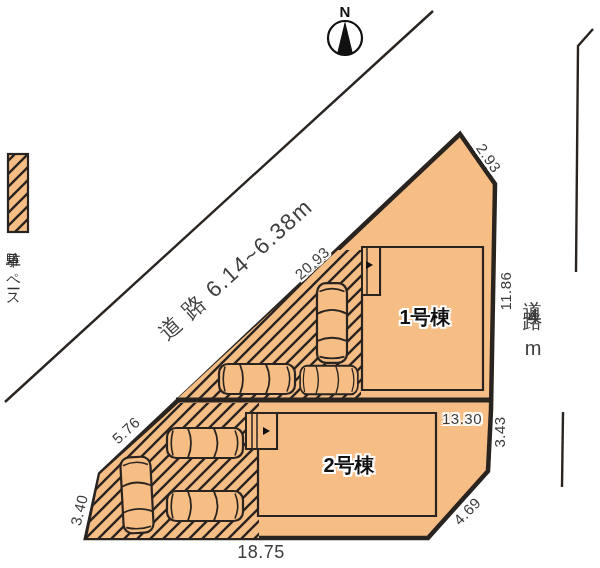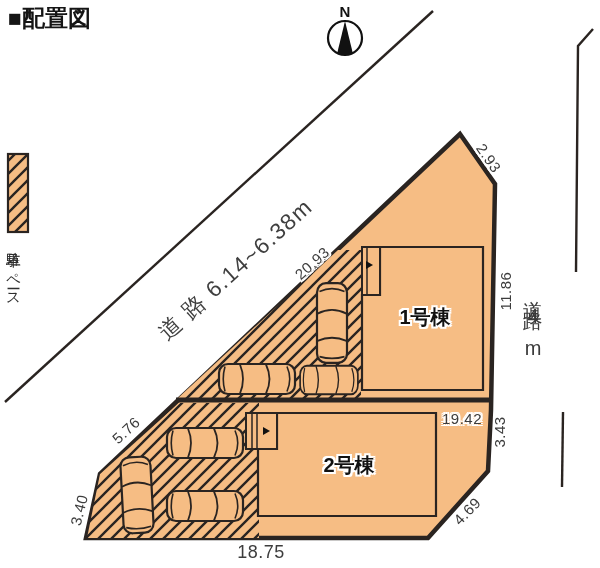--- a/index.html
+++ b/index.html
@@ -93,32 +93,31 @@
     <g>
       <circle cx="345" cy="38" r="17" fill="#ffffff" stroke="#111" stroke-width="2.2"></circle>
       <polygon points="345,21 337,54 353,54" fill="#111"></polygon>
     </g>
 
     <g>
       <rect x="8" y="154" width="20" height="78" fill="url(#hatch)" stroke="#2A2421" stroke-width="2.2"></rect>
     </g>
   </svg>
 
-  <div class="lbl title">■配置図</div>
   <div class="lbl north ctr">N</div>
   <div class="lbl legend-text">駐車スペース</div>
 
   <div class="lbl road-sw">道 路 6.14~6.38m</div>
   <div class="lbl road-e">道路4m</div>
 
   <div class="lbl bldg halo ctr" style="left:425px; top:317px;">1号棟</div>
   <div class="lbl bldg halo ctr" style="left:349px; top:465px;">2号棟</div>
 
   <div class="lbl dim halo" style="left:312px; top:263px; transform:translate(-50%,-50%) rotate(-42deg);">20.93</div>
   <div class="lbl dim halo" style="left:489px; top:158px; transform:translate(-50%,-50%) rotate(55deg);">2.93</div>
   <div class="lbl dim halo" style="left:505px; top:291px; transform:translate(-50%,-50%) rotate(-90deg);">11.86</div>
-  <div class="lbl dim halo" style="left:462px; top:418px;  transform:translate(-50%,-50%);">19.42</div>
+  <div class="lbl dim halo" style="left:462px; top:418px;  transform:translate(-50%,-50%);">13.30</div>
   <div class="lbl dim halo" style="left:499px; top:432px; transform:translate(-50%,-50%) rotate(-90deg);">3.43</div>
   <div class="lbl dim halo" style="left:467px; top:511px; transform:translate(-50%,-50%) rotate(-46deg);">4.69</div>
   <div class="lbl dim halo" style="left:261px; top:552px; font-size:18px; transform:translate(-50%,-50%);">18.75</div>
   <div class="lbl dim halo" style="left:126px; top:430px; transform:translate(-50%,-50%) rotate(-43deg);">5.76</div>
   <div class="lbl dim halo" style="left:79px; top:510px; transform:translate(-50%,-50%) rotate(-76deg);">3.40</div>
 </div>
 
 </body></html>

